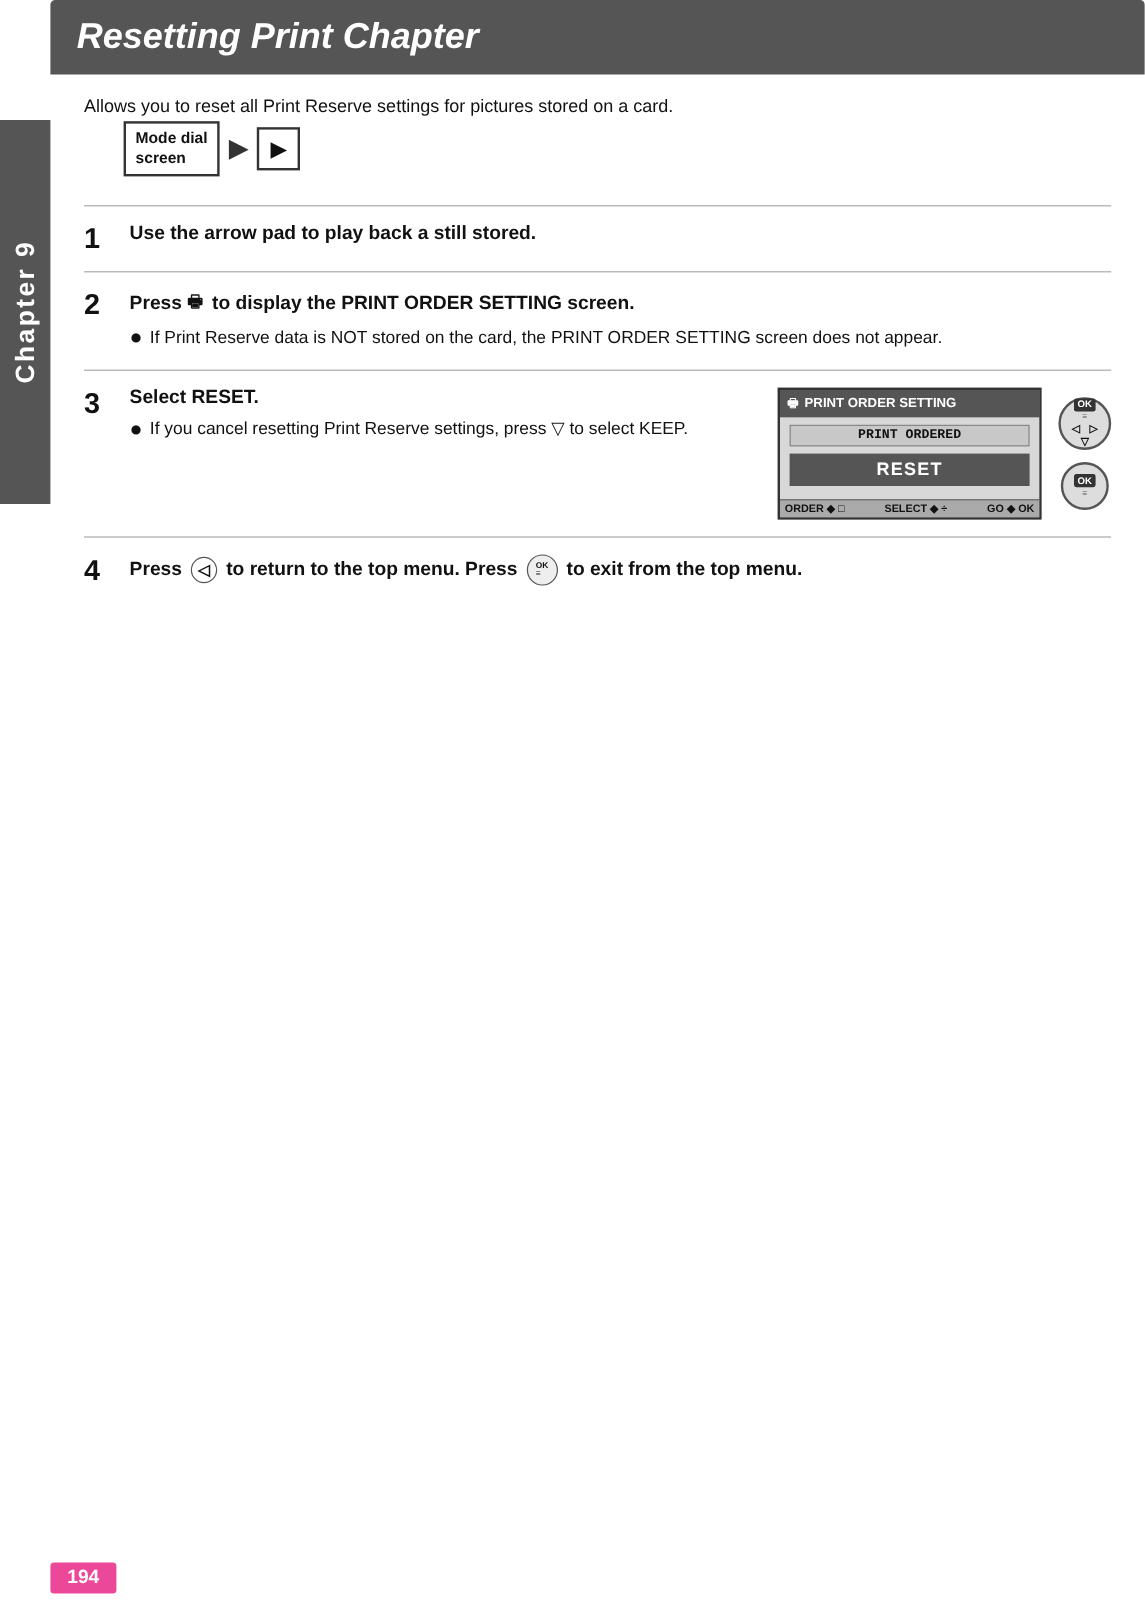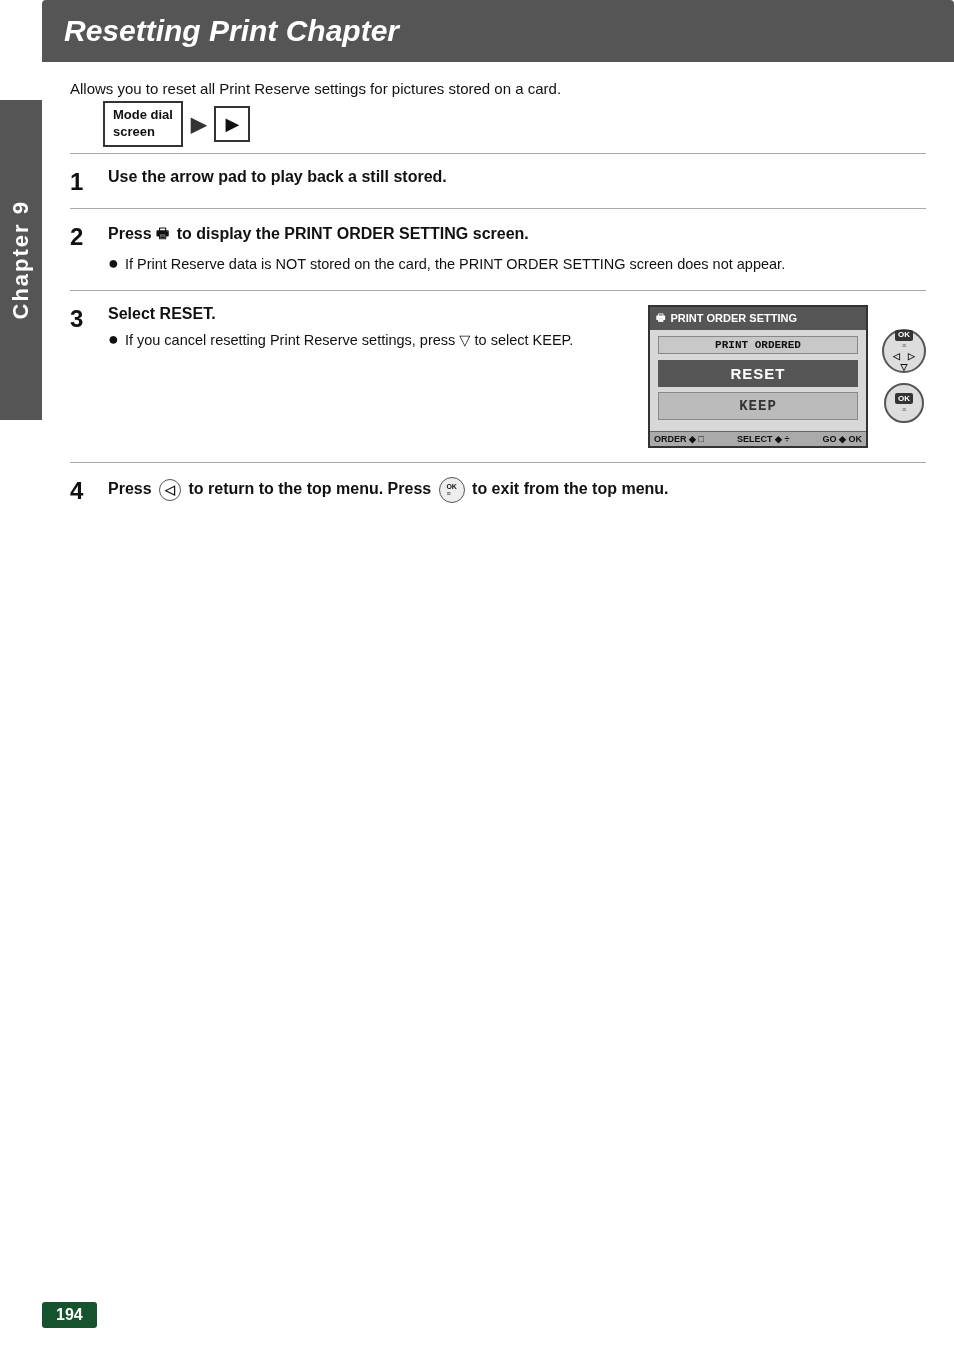--- a/index.html
+++ b/index.html
@@ -58,21 +58,21 @@
     .intro-text {
       font-size: 15px;
       margin-bottom: 4px;
       color: #111;
     }
 
     
     .mode-dial-row {
       display: flex;
       align-items: center;
-      margin-bottom: 6px;
+      margin-bottom: 24px;
       gap: 8px;
       padding-left: 33px;
     }
     .mode-dial-box {
       border: 2px solid #333;
       padding: 4px 8px;
       font-size: 13px;
       font-weight: bold;
       line-height: 1.3;
     }
@@ -286,21 +286,21 @@
       margin: 0 3px;
       font-weight: bold;
       background: #eee;
     }
 
     
     .page-footer {
       position: absolute;
       bottom: 18px;
       left: 42px;
-      background: #14532d;
+      background: #ec4899;
       color: #fff;
       font-size: 16px;
       font-weight: bold;
       padding: 4px 14px;
       border-radius: 3px;
     }
 
     
     .print-icon {
       display: inline-block;
@@ -377,21 +377,20 @@
 
         <div class="camera-screen-area">
           <div class="screen-mockup">
             <div class="screen-title-bar">
               <span class="screen-title-icon">🖶</span>
               <span>PRINT ORDER SETTING</span>
             </div>
             <div class="screen-body">
               <div class="screen-sub-bar">PRINT ORDERED</div>
               <div class="screen-btn-reset">RESET</div>
-              <div class="screen-btn-keep">KEEP</div>
             </div>
             <div class="screen-footer">
               <span>ORDER ◆ □</span>
               <span>SELECT ◆ ÷</span>
               <span>GO ◆ OK</span>
             </div>
           </div>
 
           <div class="camera-controls">
 

